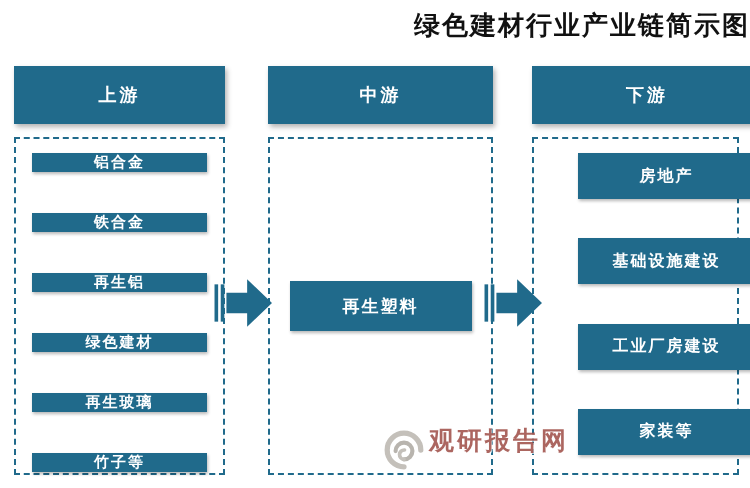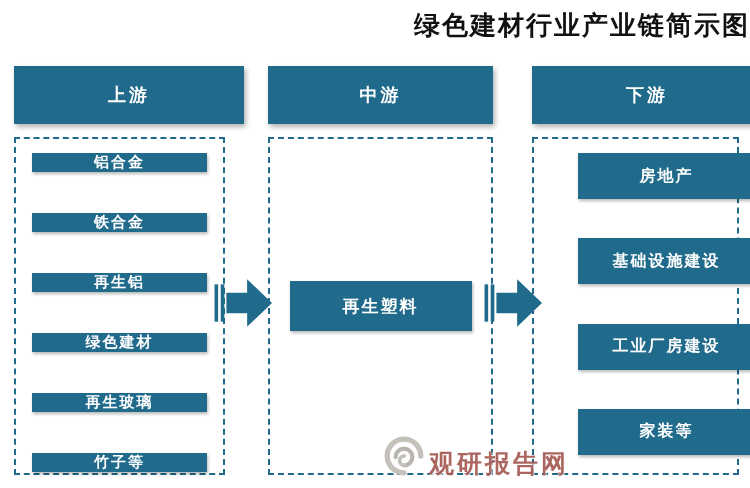--- a/index.html
+++ b/index.html
@@ -32,36 +32,36 @@
     display:flex; align-items:center; justify-content:center;
     font-weight:bold; letter-spacing:2px; margin:0 auto;
     box-shadow:1px 2px 3px rgba(0,0,0,0.28);
   }
   .node.up   { width:175px; height:32px; font-size:15px; }
   .node.down { width:177px; height:46px; font-size:16px;margin-left:44px; }
   .node.mid  { width:182px; height:50px; font-size:17px; margin:0; }
   .flow-arrow { position:absolute; top:277px; width:58px; height:52px; z-index:3; }
   .watermark {
     position:absolute; left:383px; top:427px; z-index:5;
-    display:flex; align-items:flex-end;margin-top:6px;
+    display:flex; align-items:flex-start;
   }
   .wm-logo { width:42px; height:42px; margin-top:2px; }
   .wm-text { display:flex; flex-direction:column; margin-left:4px; }
   .wm-name {
     font-size:25px; font-weight:bold; letter-spacing:3px; line-height:27px;
     color:rgba(160,81,74,0.88); text-shadow:1px 1px 0 rgba(255,255,255,0.7);
   }
   .wm-site { font-size:15px; color:#9b9b97; line-height:17px; letter-spacing:1px; }
 </style>
 </head>
 <body>
 
 <h1 class="title">绿色建材行业产业链简示图</h1>
 
-<div class="header-box" style="left:14px; width:230px;">上游</div>
+<div class="header-box" style="left:14px; width:211px;">上游</div>
 <div class="group-box" style="left:14px; width:211px;gap:41px;">
   <div class="node up">铝合金</div>
   <div class="node up">铁合金</div>
   <div class="node up">再生铝</div>
   <div class="node up">绿色建材</div>
   <div class="node up">再生玻璃</div>
   <div class="node up">竹子等</div>
 </div>
 
 <svg class="flow-arrow" style="left:214px;" viewBox="0 0 56 50" aria-hidden="true">

